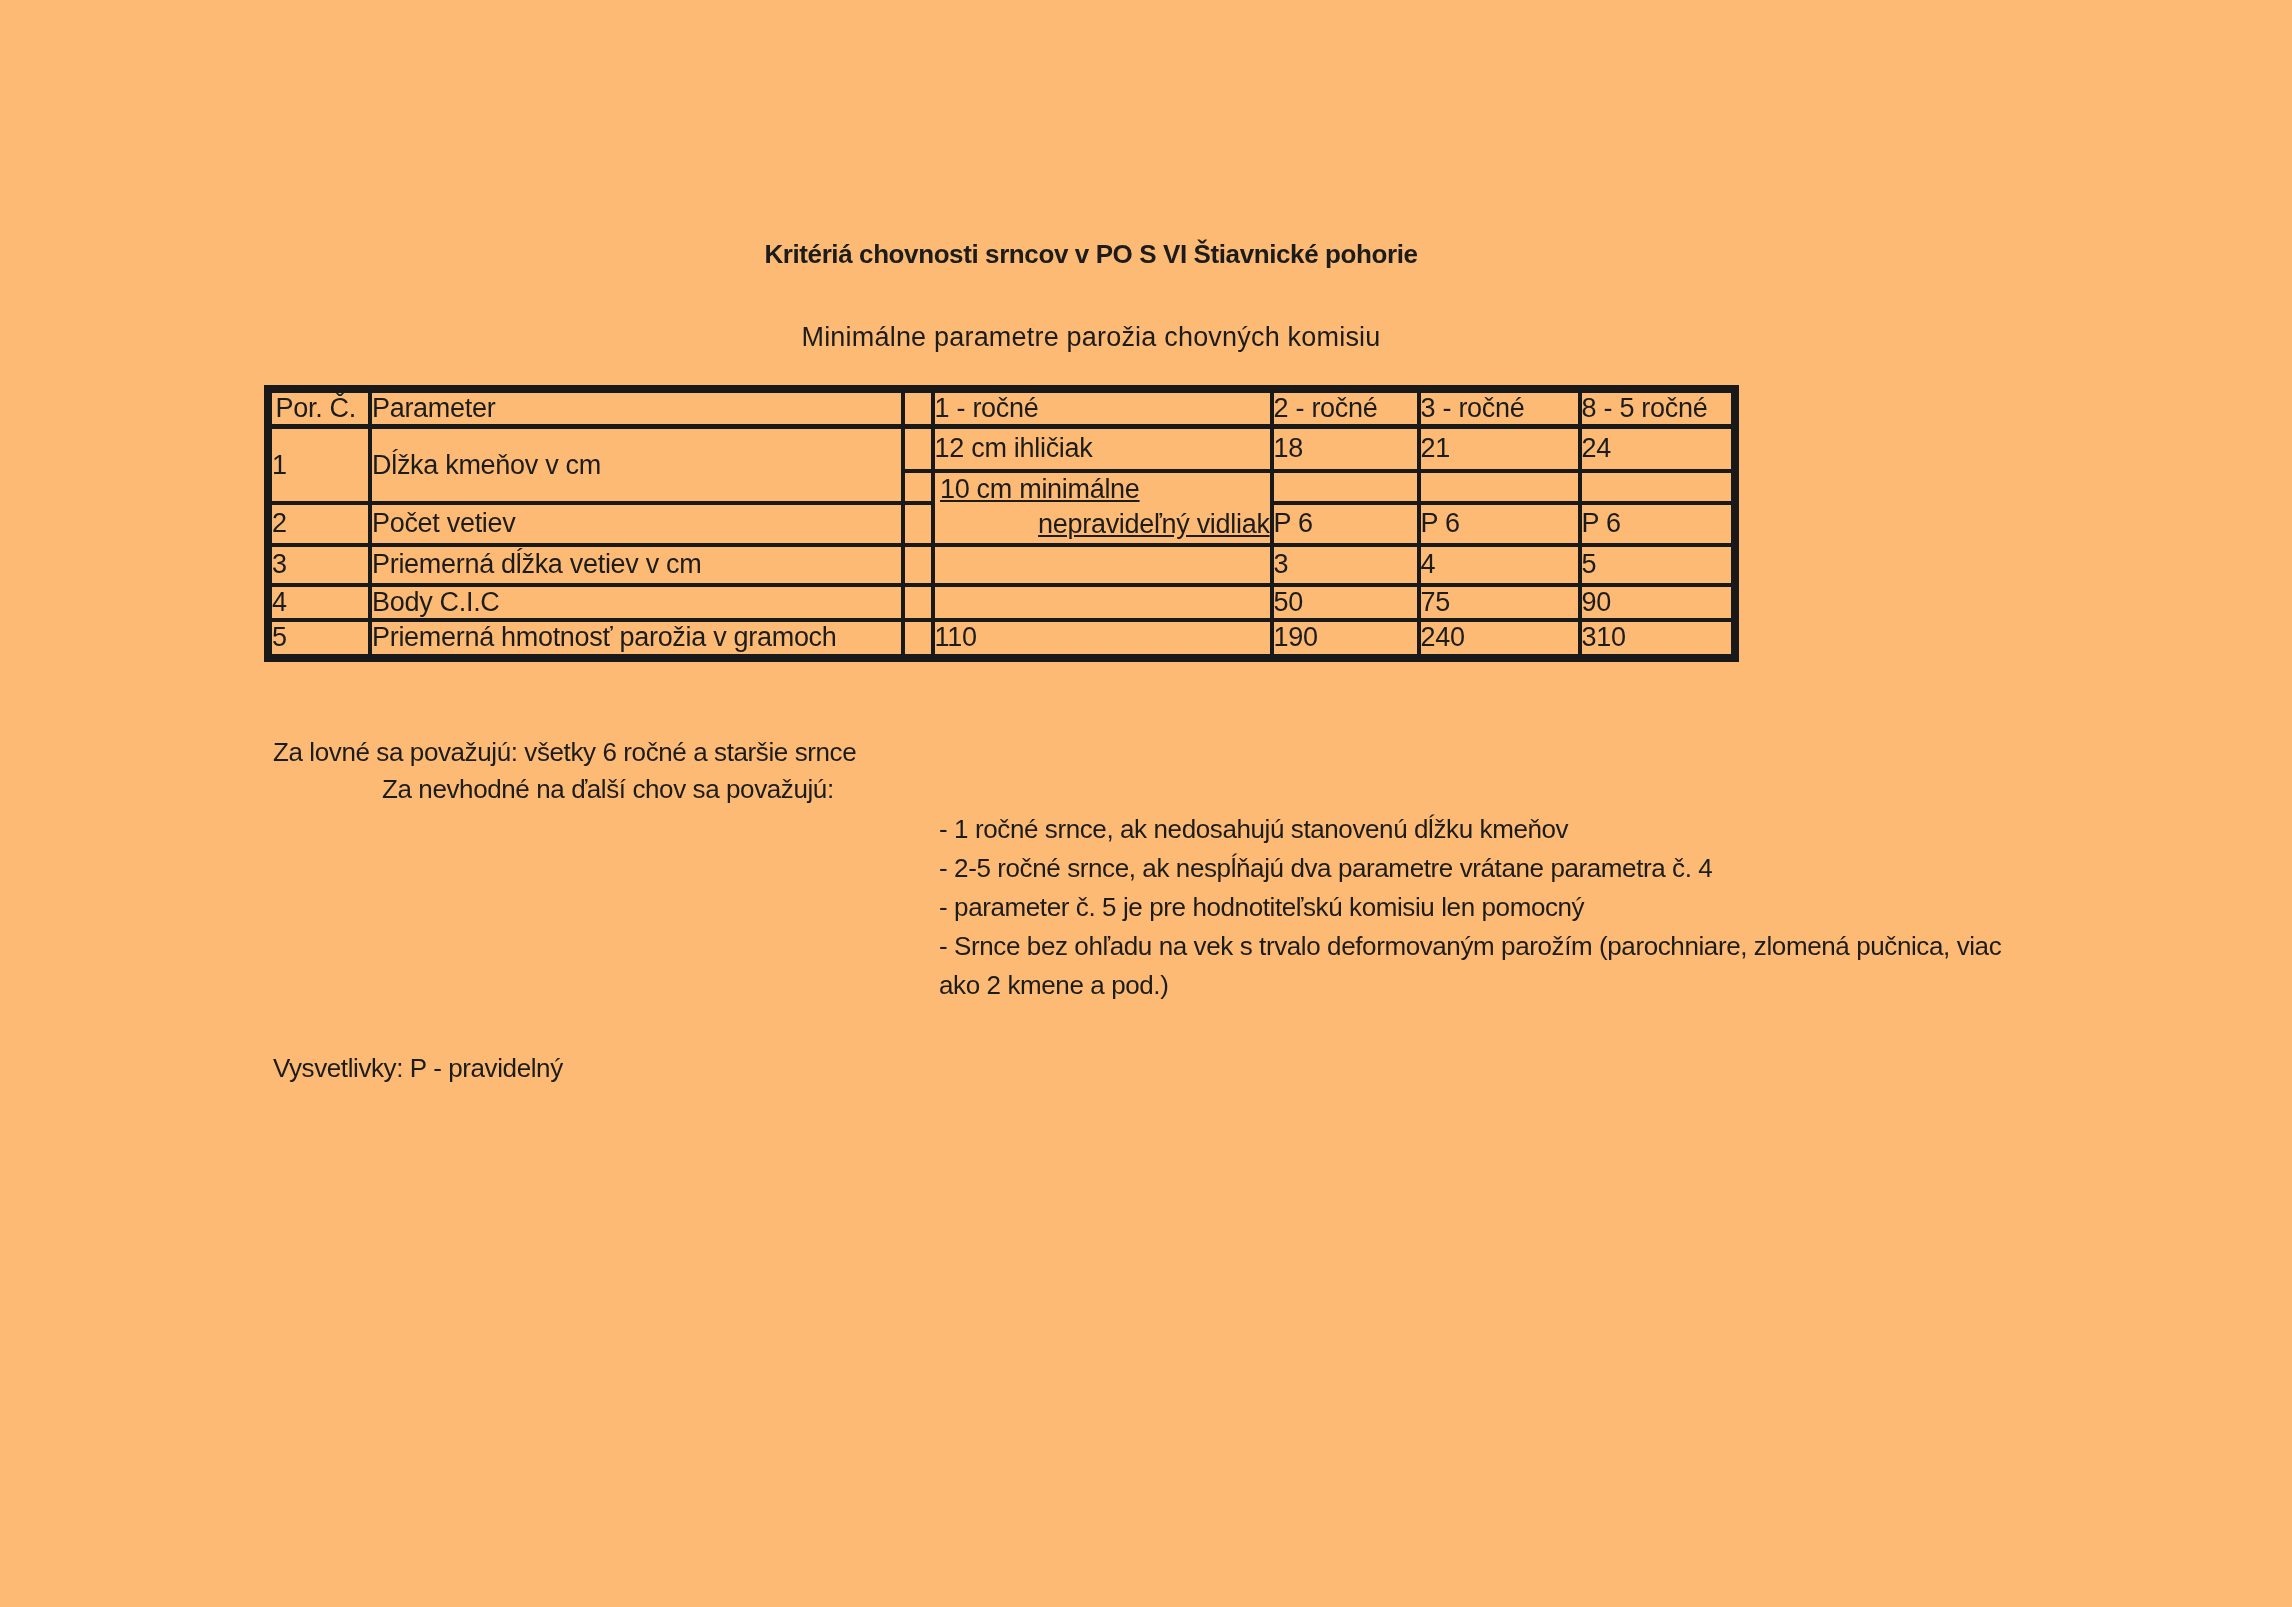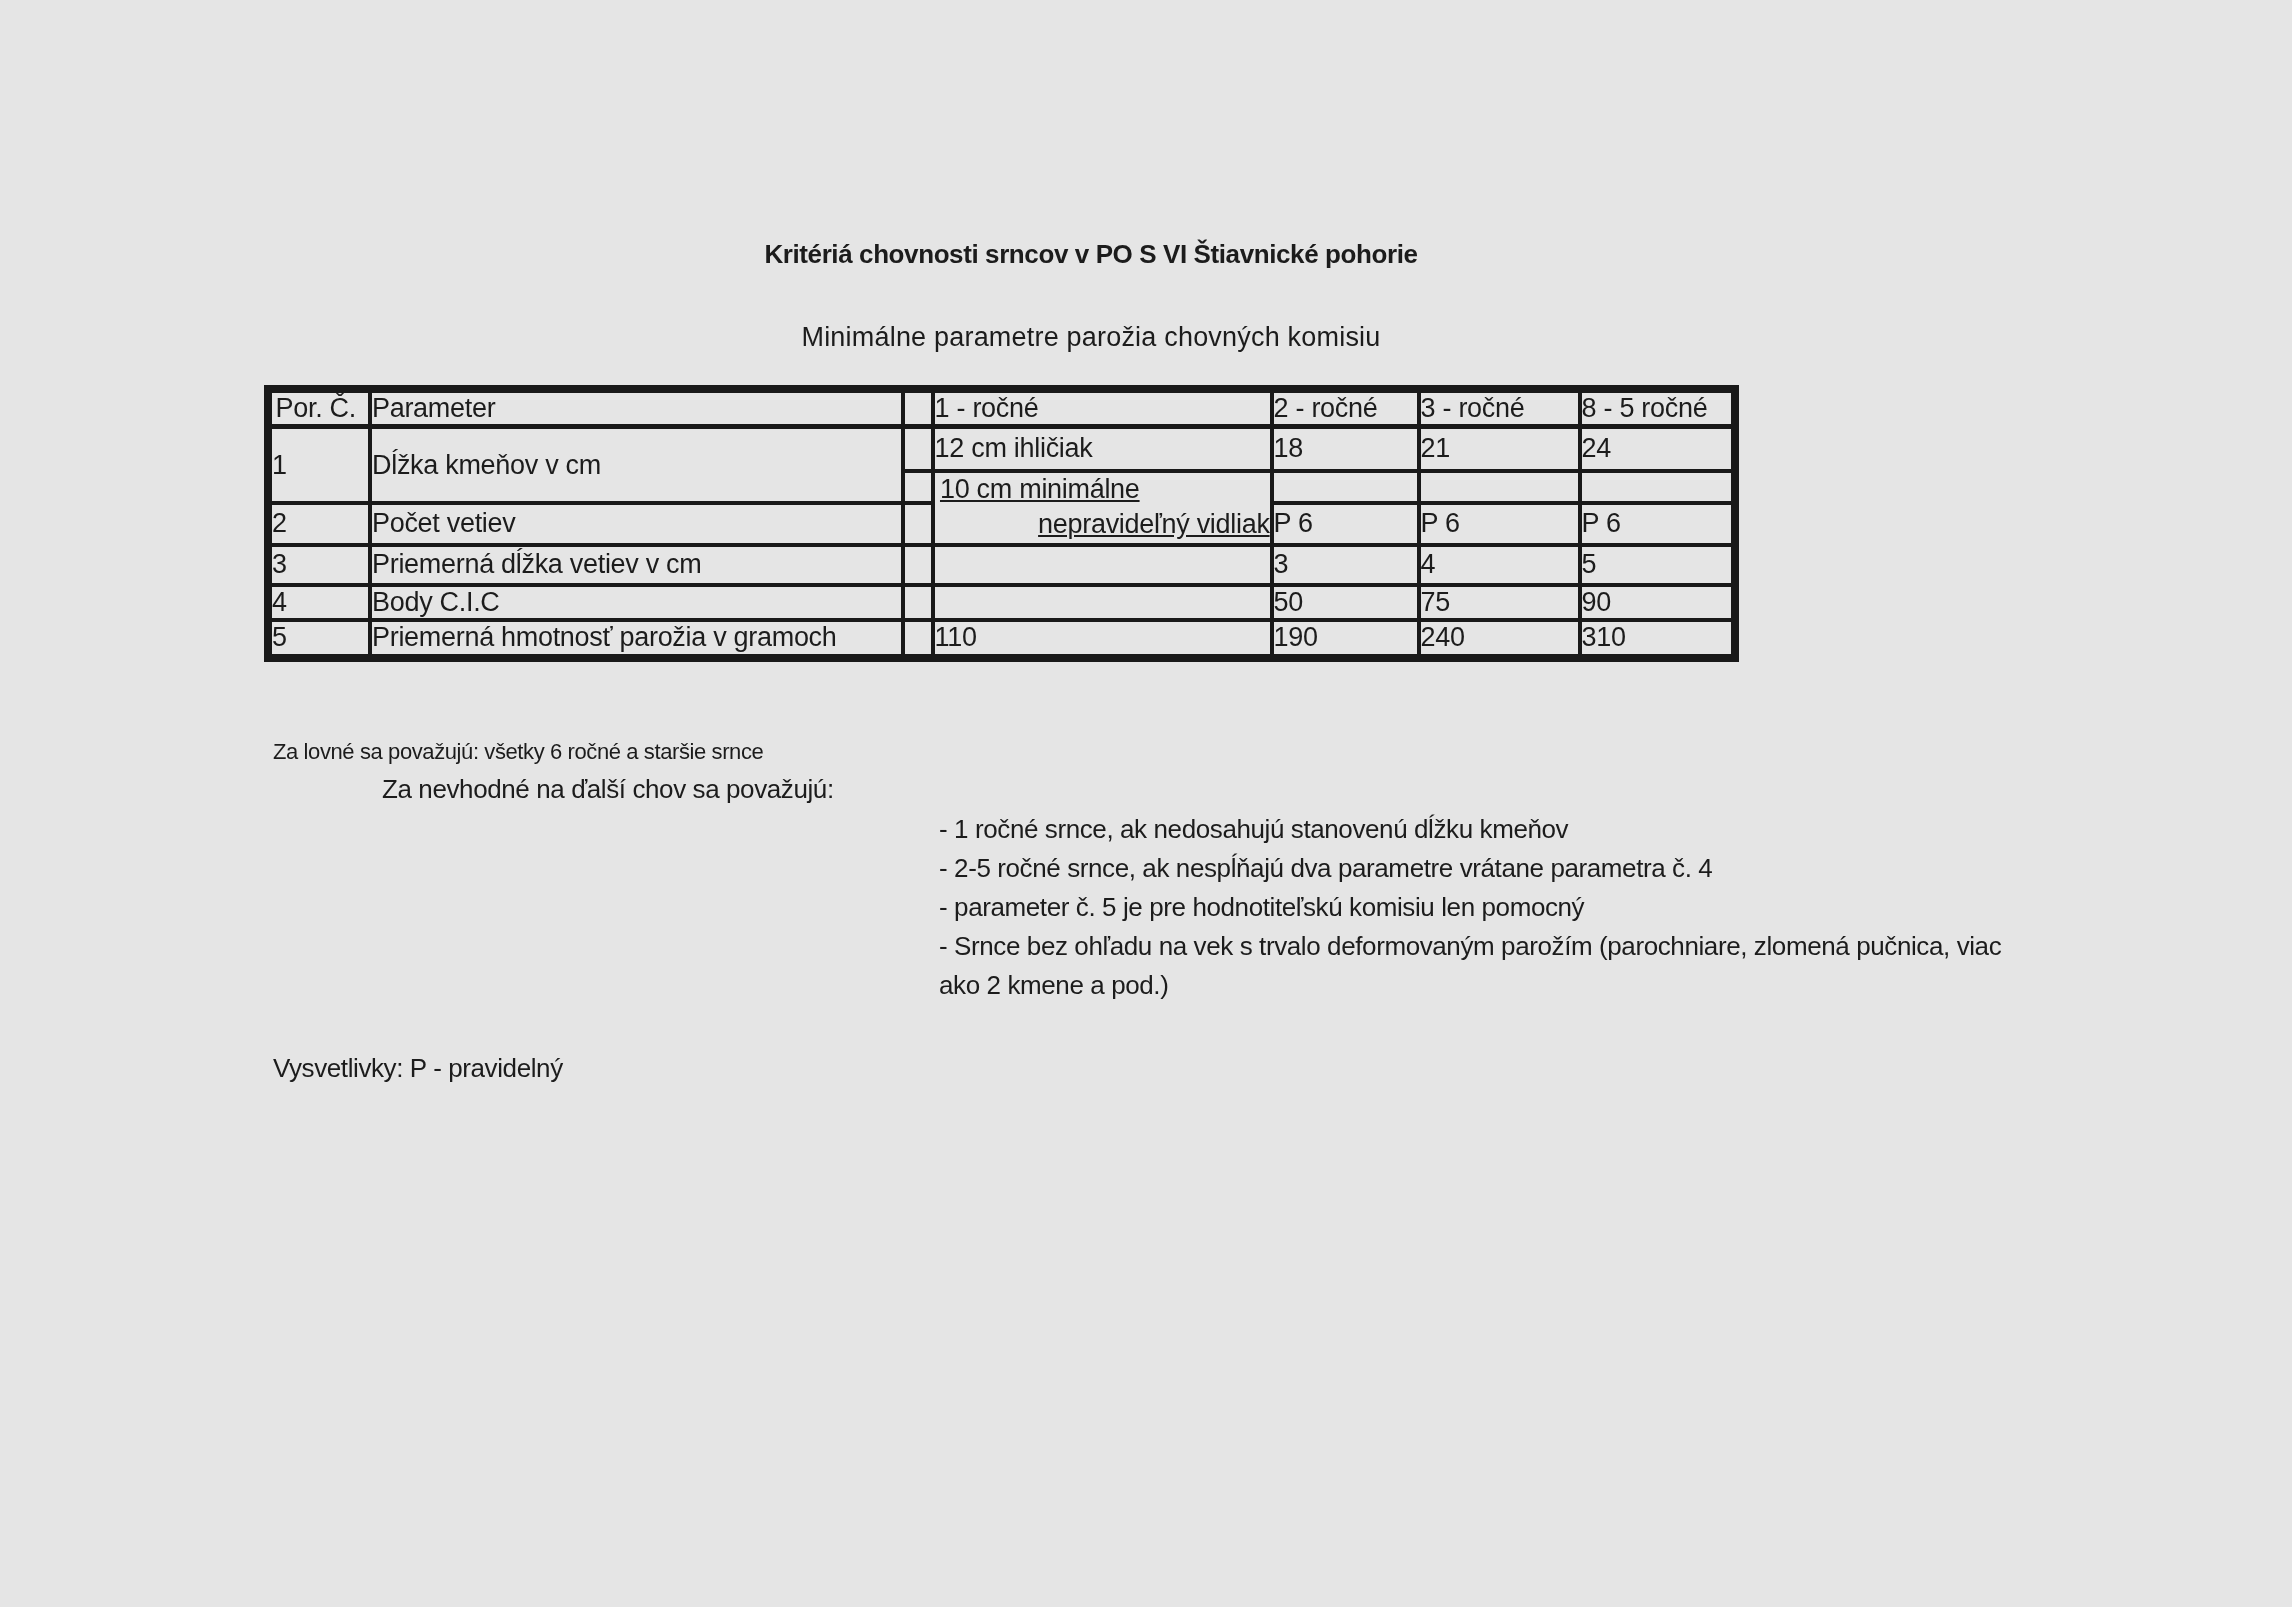--- a/index.html
+++ b/index.html
@@ -11,21 +11,21 @@
     width: 2293px;
     height: 1608px;
     position: relative;
     font-family: "Liberation Sans", "DejaVu Sans", sans-serif;
     color: #1c1c1c;
     overflow: hidden;
   }
   .page {
     position: absolute;
     inset: 0;
-    background: #e5e5e5;
+    background: #fdba74;
   }
   .doc-title {
     position: absolute;
     top: 236px;
     left: 0;
     width: 2182px;
     text-align: center;
     font-size: 26px;
     font-weight: bold;
     letter-spacing: -0.4px;
@@ -68,21 +68,21 @@
   td.col-age1, th.col-age1 { border-left-width: 7.2px; border-right-width: 7.2px; }
   
   td.v-top { vertical-align: top; padding-top: 7.2px; line-height: 30px; }
   td.subcell-wrap { vertical-align: top; text-decoration: underline; }
   .subline-1 { height: 33px; line-height: 33px; padding-left: 5.4px; }
   .subline-2 { height: 37px; line-height: 37px; padding-left: 5.4px; text-align: right; }
   .note-lovne {
     position: absolute;
     left: 273px;
     top: 734px;
-    font-size: 22px;
+    font-size: 26px;
     letter-spacing: -0.4px;
     line-height: 36px;
   }
   .unsuitable-label {
     position: absolute;
     left: 356px;
     top: 771px;
     font-size: 26px;
     letter-spacing: -0.4px;
     line-height: 36px;

